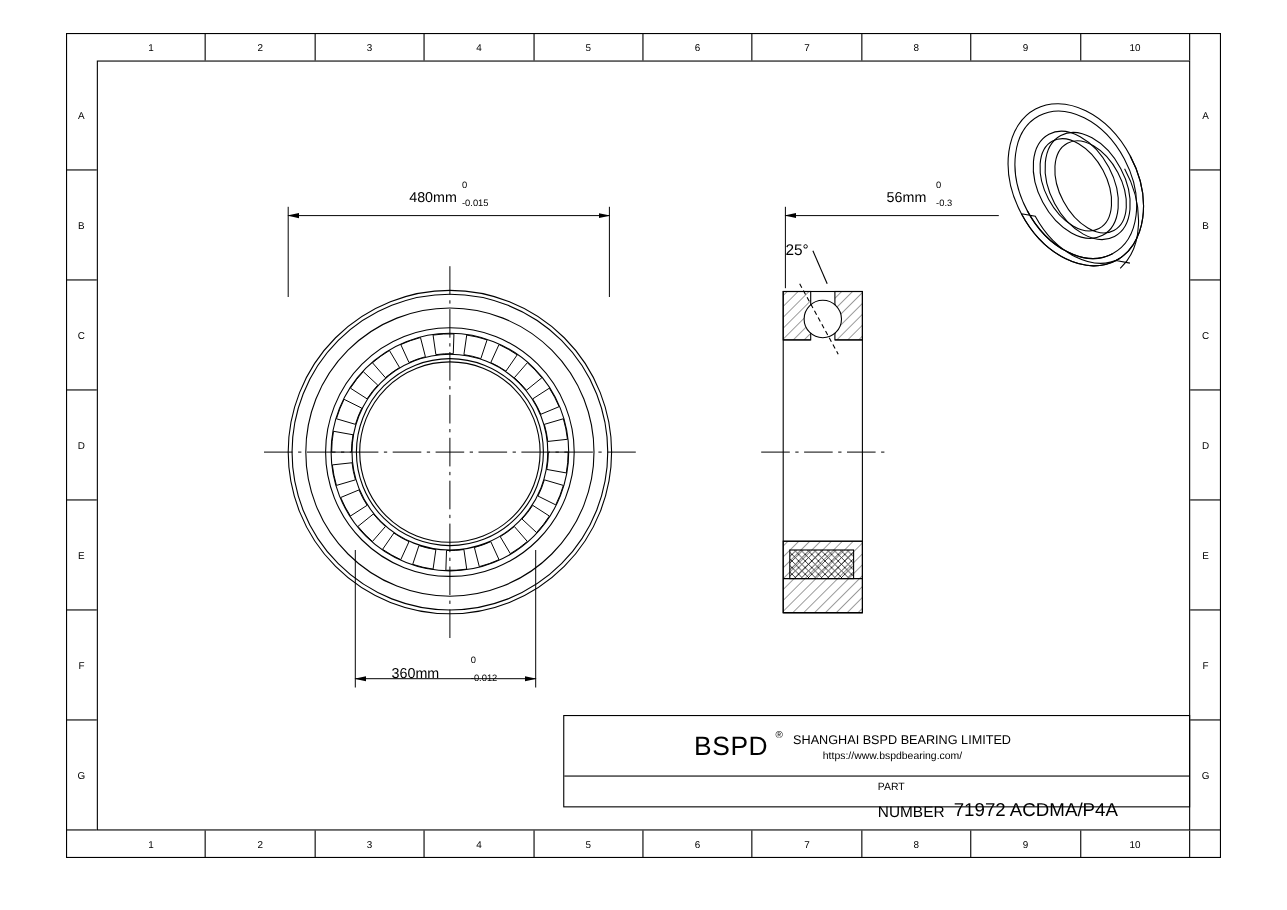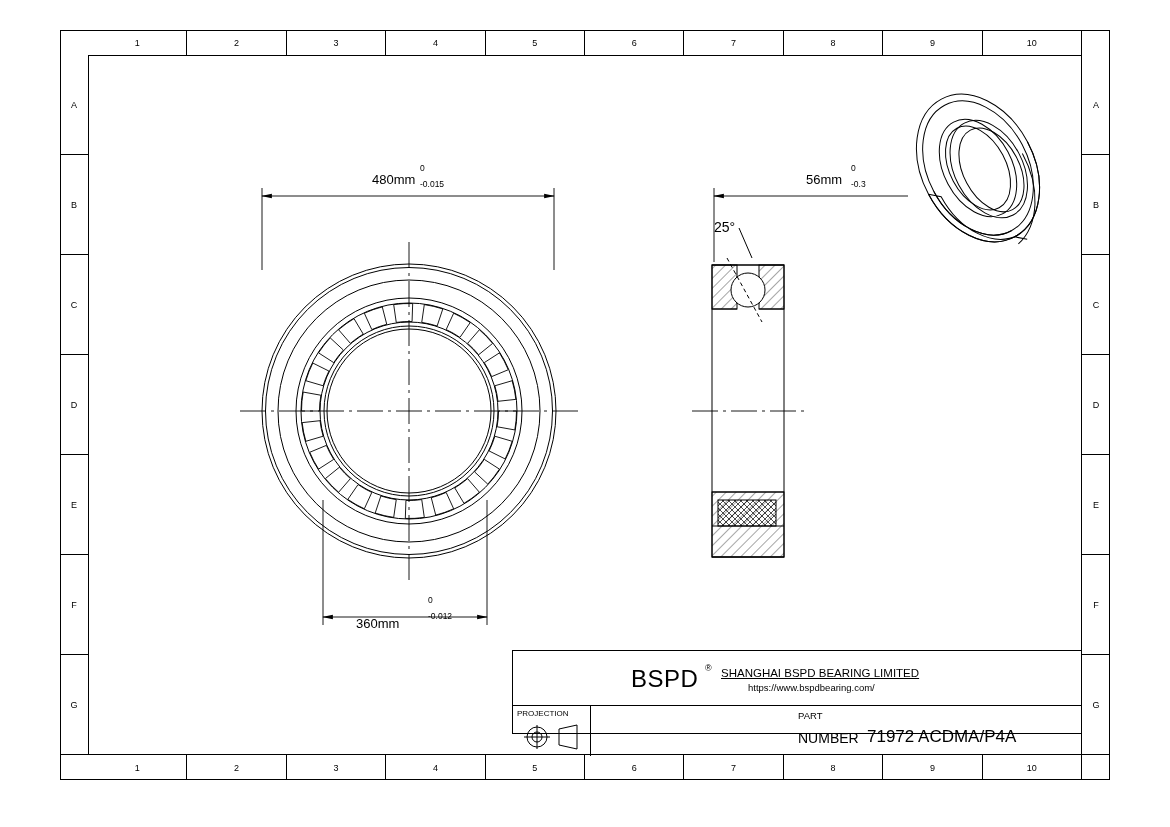--- a/index.html
+++ b/index.html
@@ -26,21 +26,21 @@
   
   .tb{position:absolute;left:512px;top:650px;width:570px;height:84px;border:1.5px solid #000;box-sizing:border-box;}
   .tb-top{position:absolute;left:0;top:0;width:100%;height:55px;border-bottom:1.5px solid #000;box-sizing:border-box;}
   .tb-bot{position:absolute;left:0;top:55px;width:100%;height:50px;}
   .tb-proj{position:absolute;left:0;top:0;width:78px;height:50px;border-right:1.5px solid #000;box-sizing:border-box;}
   .tb-prod{position:absolute;left:78px;top:0;width:202px;height:50px;border-right:1.5px solid #000;box-sizing:border-box;
            display:flex;align-items:center;justify-content:center;text-align:center;font-size:11px;line-height:14px;}
   .tb-part{position:absolute;left:280px;top:0;width:290px;height:50px;}
   .brand{position:absolute;left:118px;top:14px;font-size:24px;letter-spacing:.5px;}
   .brand-sup{position:absolute;left:192px;top:12px;font-size:9px;}
-  .co{position:absolute;left:208px;top:16px;font-size:11.5px;text-decoration:underline;}
+  .co{position:absolute;left:208px;top:16px;font-size:11.5px;}
   .url{position:absolute;left:235px;top:31px;font-size:9.5px;}
   .proj-cap{position:absolute;left:4px;top:3px;font-size:8px;}
   .part-cap1{position:absolute;left:5px;top:4px;font-size:9.5px;}
   .part-cap2{position:absolute;left:5px;top:24px;font-size:14px;}
   .part-no{position:absolute;left:74px;top:21px;font-size:17px;}
 </style>
 </head>
 <body>
 
 <div id="sheet">
@@ -206,50 +206,38 @@
       <path d="M-56,0 a56,78 0 0 0 56,78 l10,8 M56,0 a56,78 0 0 1 -56,78"></path>
       <path d="M-56,0 l10,8 a50,71 0 0 0 50,70 M-50,0 a50,71 0 0 0 50,71"></path>
       <path d="M46,8 a56,78 0 0 1 -46,78"></path>
     </g>
   </svg>
 
   <div class="lbl" style="left:348px;top:172px;margin-left:24px;">480mm</div>
   <div class="tol" style="left:420px;top:164px;">0</div>
   <div class="tol" style="left:420px;top:180px;">-0.015</div>
 
-  <div class="lbl" style="left:356px;top:604px;margin-top:12px;">360mm</div>
+  <div class="lbl" style="left:356px;top:604px;">360mm</div>
   <div class="tol" style="left:428px;top:596px;">0</div>
   <div class="tol" style="left:428px;top:612px;">-0.012</div>
 
   <div class="lbl" style="left:806px;top:172px;">56mm</div>
   <div class="tol" style="left:851px;top:164px;">0</div>
   <div class="tol" style="left:851px;top:180px;">-0.3</div>
 
   <div class="lbl" style="left:714px;top:219px;font-size:14px;">25°</div>
 
   <div class="tb">
     <div class="tb-top">
       <div class="brand">BSPD</div>
       <div class="brand-sup">®</div>
       <div class="co">SHANGHAI BSPD BEARING LIMITED</div>
       <div class="url">https://www.bspdbearing.com/</div>
     </div>
     <div class="tb-bot">
-      <div class="tb-proj">
-        <div class="proj-cap">PROJECTION</div>
-        <svg width="78" height="30" style="position:absolute;left:0;top:18px;">
-          <g fill="none" stroke="#000" stroke-width="1">
-            <circle cx="24" cy="13" r="10"></circle>
-            <circle cx="24" cy="13" r="5"></circle>
-            <line x1="11" y1="13" x2="37" y2="13"></line>
-            <line x1="24" y1="1" x2="24" y2="25"></line>
-            <path d="M46,5 L64,1 L64,25 L46,21 z"></path>
-          </g>
-        </svg>
-      </div>
       <div class="tb-part">
         <div class="part-cap1">PART</div>
         <div class="part-cap2">NUMBER</div>
         <div class="part-no">71972 ACDMA/P4A</div>
       </div>
     </div>
   </div>
 
 </div>
 

